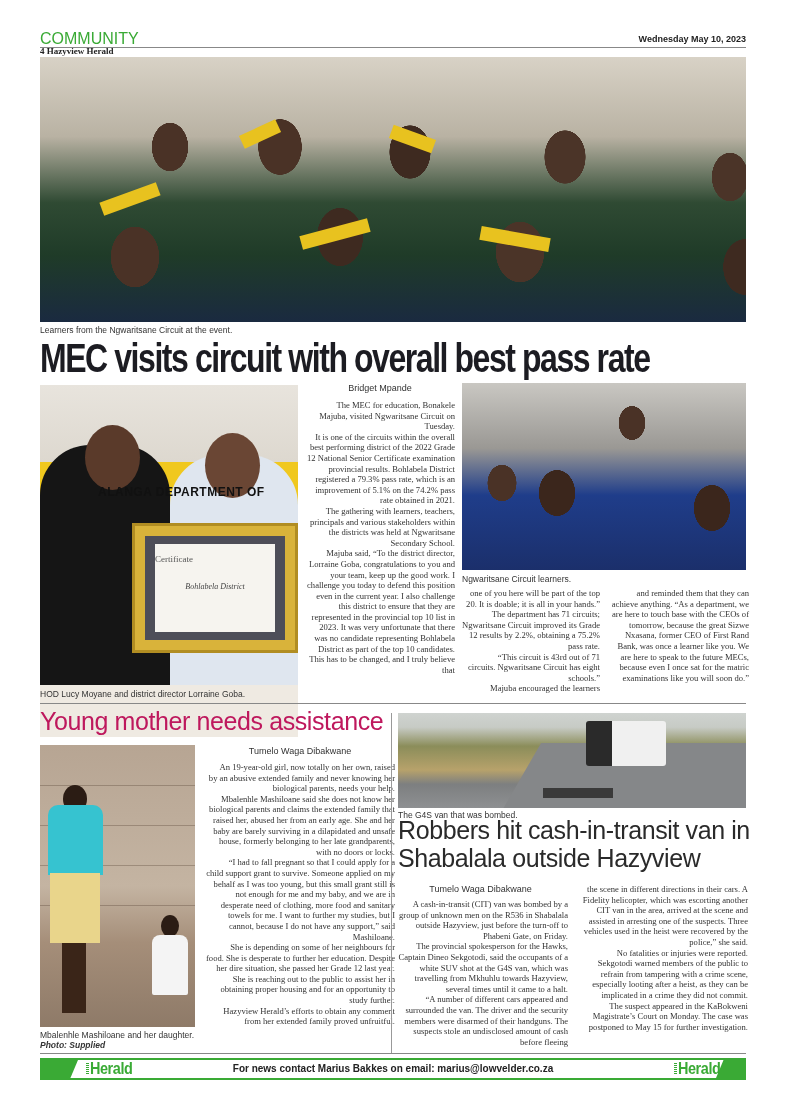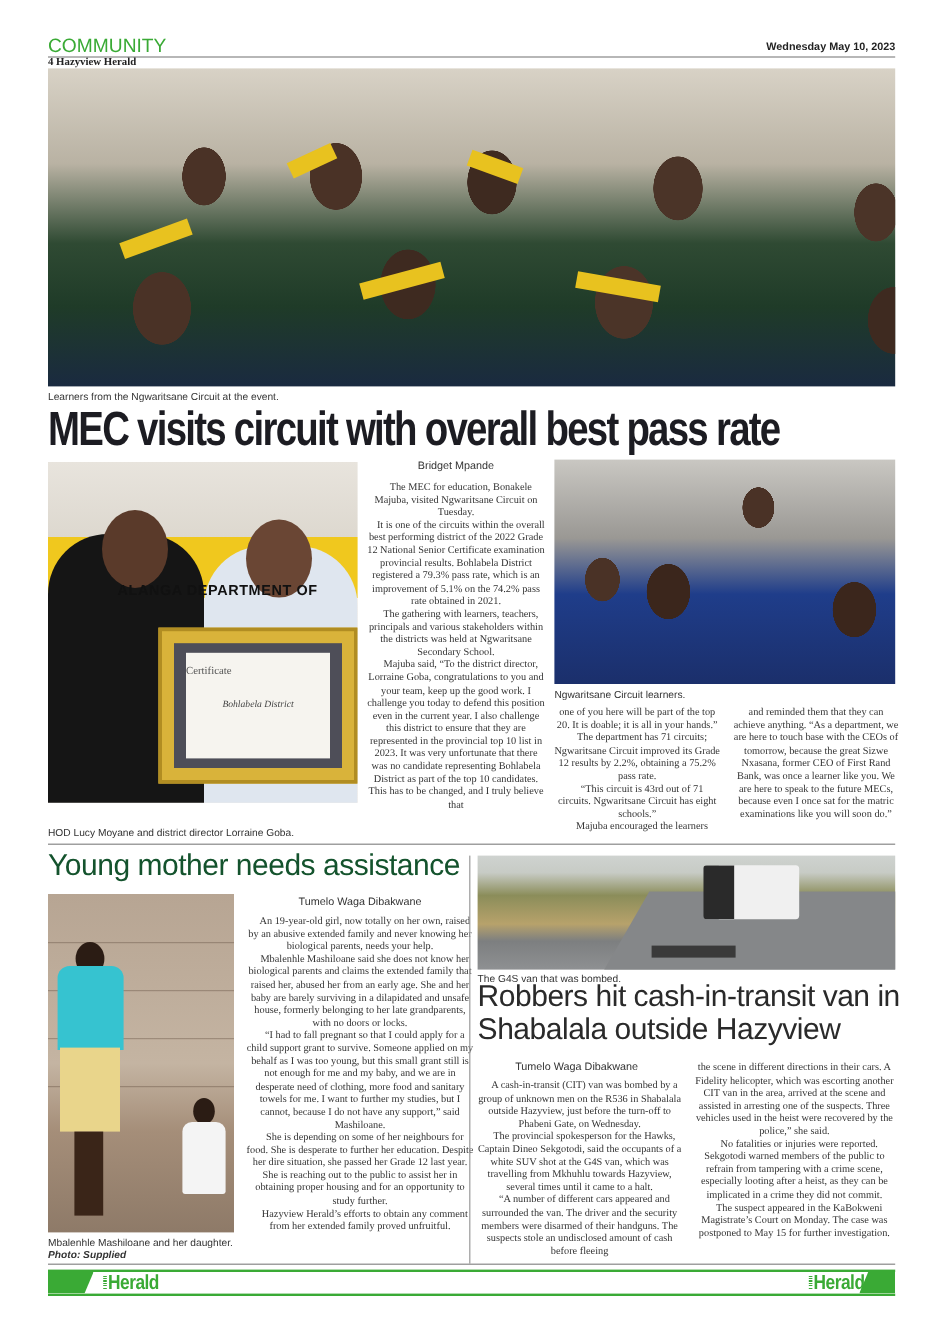--- a/index.html
+++ b/index.html
@@ -21,21 +21,21 @@
       radial-gradient(ellipse 40px 50px at 480px 195px, #4b3428 60%, transparent 61%),
       radial-gradient(ellipse 36px 46px at 240px 90px, #4a3226 60%, transparent 61%),
       radial-gradient(ellipse 34px 44px at 370px 95px, #3e2a20 60%, transparent 61%),
       radial-gradient(ellipse 34px 44px at 525px 100px, #4b3428 60%, transparent 61%),
       radial-gradient(ellipse 36px 46px at 705px 210px, #3e2a20 60%, transparent 61%),
       radial-gradient(ellipse 30px 40px at 130px 90px, #4a3226 60%, transparent 61%),
       radial-gradient(ellipse 30px 40px at 690px 120px, #4b3428 60%, transparent 61%),
       linear-gradient(180deg, #d8d2c6 0%, #b9b2a3 30%, #2f4a33 55%, #1f3b28 75%, #1a2a40 100%);
   }
   .photo-top .stripe { position: absolute; height: 14px; background: #e8c21f; }
-  .photo-cert { left: 40px; top: 385px; width: 258px; height: 284px;
+  .photo-cert { left: 40px; top: 385px; width: 258px; height: 352px;
     background: linear-gradient(180deg, #e8e4dd 0%, #ddd8cf 22%, #f0c81e 22%, #f0c81e 40%, #efeae2 40%, #efeae2 100%);
   }
   .photo-cert .person1 { position: absolute; left: 0; top: 60px; width: 130px; height: 240px; background: #151515; border-radius: 50px 50px 0 0; }
   .photo-cert .person2 { position: absolute; left: 130px; top: 70px; width: 128px; height: 230px; background: #dfe6ef; border-radius: 50px 50px 0 0; }
   .photo-cert .head1 { position: absolute; left: 45px; top: 40px; width: 55px; height: 65px; background: #5a3a2a; border-radius: 50%; }
   .photo-cert .head2 { position: absolute; left: 165px; top: 48px; width: 55px; height: 65px; background: #6a4634; border-radius: 50%; }
   .photo-cert .frame { position: absolute; left: 92px; top: 138px; width: 166px; height: 130px; background: #d9b33a; border: 3px solid #b18d22; }
   .photo-cert .frame-inner { position: absolute; left: 10px; top: 10px; right: 10px; bottom: 10px; background: #4e4e58; }
   .photo-cert .cert-paper { position: absolute; left: 10px; top: 8px; right: 10px; bottom: 8px; background: #f6f4ef; }
   .photo-cert .cert-title { position: absolute; left: 0; right: 0; top: 10px; font-size: 9px; color: #555; font-family: "Liberation Serif", serif; }
@@ -68,27 +68,27 @@
   }
   .photo-van .road { position: absolute; left: 120px; top: 30px; width: 260px; height: 80px; background: #858789; transform: skewX(-30deg); }
   .photo-van .van { position: absolute; left: 188px; top: 8px; width: 80px; height: 45px; background: #f0f0f0; border-left: 26px solid #2a2a2a; border-radius: 3px; }
   .photo-van .debris { position: absolute; left: 145px; top: 75px; width: 70px; height: 10px; background: #3a3a3a; }
 
   
   .caption { position: absolute; font-family: "Liberation Sans", sans-serif; font-size: 8.5px; color: #333; }
 
   
   .headline-main { position: absolute; left: 40px; top: 336px; width: 710px; font-family: "Liberation Sans", sans-serif; font-weight: bold; font-size: 40px; line-height: 44px; color: #1c1c22; letter-spacing: -1.8px; transform: scaleX(0.80); transform-origin: left top; white-space: nowrap; }
-  .headline-second { position: absolute; left: 40px; top: 706px; font-family: "Liberation Sans", sans-serif; font-size: 25px; line-height: 30px; color: #14532d; letter-spacing: -0.4px; white-space: nowrap; }
+  .headline-second { position: absolute; left: 40px; top: 706px; font-family: "Liberation Sans", sans-serif; font-size: 25px; line-height: 30px; color: #be185d; letter-spacing: -0.4px; white-space: nowrap; }
   .headline-third { position: absolute; left: 398px; top: 816px; width: 360px; font-family: "Liberation Sans", sans-serif; font-size: 25px; line-height: 28px; color: #2a2a2a; letter-spacing: -0.4px; }
 
   .byline { position: absolute; font-family: "Liberation Sans", sans-serif; font-size: 9px; color: #333; text-align: center; }
 
   
-  .col { position: absolute; font-family: "Liberation Serif", serif; font-size: 8.6px; line-height: 10.6px; color: #333; text-align: center; }
+  .col { position: absolute; font-family: "Liberation Serif", serif; font-size: 8.6px; line-height: 10.6px; color: #333; text-align: right; }
   .col p { text-indent: 8px; }
 
   .rule { position: absolute; background: #888; }
 
   
   .footer { position: absolute; left: 40px; top: 1058px; width: 706px; height: 22px; border-top: 2px solid #3aaa35; border-bottom: 2px solid #3aaa35; background: #ffffff; }
   .footer .green-left { position: absolute; left: 0; top: 0; width: 38px; height: 18px; background: #3aaa35; clip-path: polygon(0 0, 100% 0, 80% 100%, 0 100%); }
   .footer .green-right { position: absolute; right: 0; top: 0; width: 30px; height: 18px; background: #3aaa35; clip-path: polygon(25% 0, 100% 0, 100% 100%, 0 100%); }
   .footer .logo { position: absolute; top: -1px; font-family: "Liberation Sans", sans-serif; font-weight: bold; font-size: 17px; color: #3aaa35; letter-spacing: -0.5px; transform: scaleX(0.85); transform-origin: left top; }
   .footer .logo-left { left: 50px; }
@@ -190,32 +190,33 @@
 <div class="photo photo-van">
   <div class="road"></div>
   <div class="van"></div>
   <div class="debris"></div>
 </div>
 <div class="caption" style="left:398px;top:810px;">The G4S van that was bombed.</div>
 <div class="headline-third">Robbers hit cash-in-transit van in Shabalala outside Hazyview</div>
 
 <div class="byline" style="left:398px;top:884px;width:165px;">Tumelo Waga Dibakwane</div>
 <div class="col" style="left:398px;top:899px;width:170px;">
-  <p>A cash-in-transit (CIT) van was bombed by a group of unknown men on the R536 in Shabalala outside Hazyview, just before the turn-off to Phabeni Gate, on Wednesday.</p>
+  <p>A cash-in-transit (CIT) van was bombed by a group of unknown men on the R536 in Shabalala outside Hazyview, just before the turn-off to Phabeni Gate, on Friday.</p>
   <p>The provincial spokesperson for the Hawks, Captain Dineo Sekgotodi, said the occupants of a white SUV shot at the G4S van, which was travelling from Mkhuhlu towards Hazyview, several times until it came to a halt.</p>
   <p>“A number of different cars appeared and surrounded the van. The driver and the security members were disarmed of their handguns. The suspects stole an undisclosed amount of cash before fleeing</p>
 </div>
 <div class="col" style="left:576px;top:884px;width:172px;">
   <p style="text-indent:0">the scene in different directions in their cars. A Fidelity helicopter, which was escorting another CIT van in the area, arrived at the scene and assisted in arresting one of the suspects. Three vehicles used in the heist were recovered by the police,” she said.</p>
   <p>No fatalities or injuries were reported. Sekgotodi warned members of the public to refrain from tampering with a crime scene, especially looting after a heist, as they can be implicated in a crime they did not commit.</p>
   <p>The suspect appeared in the KaBokweni Magistrate’s Court on Monday. The case was postponed to May 15 for further investigation.</p>
 </div>
 
 <div class="rule" style="left:40px;top:1053px;width:706px;height:1px;"></div>
 
 <div class="footer">
   <div class="green-left"></div>
   <div class="logo-tag" style="left:46px;"></div>
   <span class="logo logo-left">Herald</span>
+  <span class="contact">For news contact Marius Bakkes on email: marius@lowvelder.co.za</span>
   <div class="logo-tag" style="left:634px;"></div>
   <span class="logo logo-right">Herald</span>
   <div class="green-right"></div>
 </div>
 
 </body></html>

